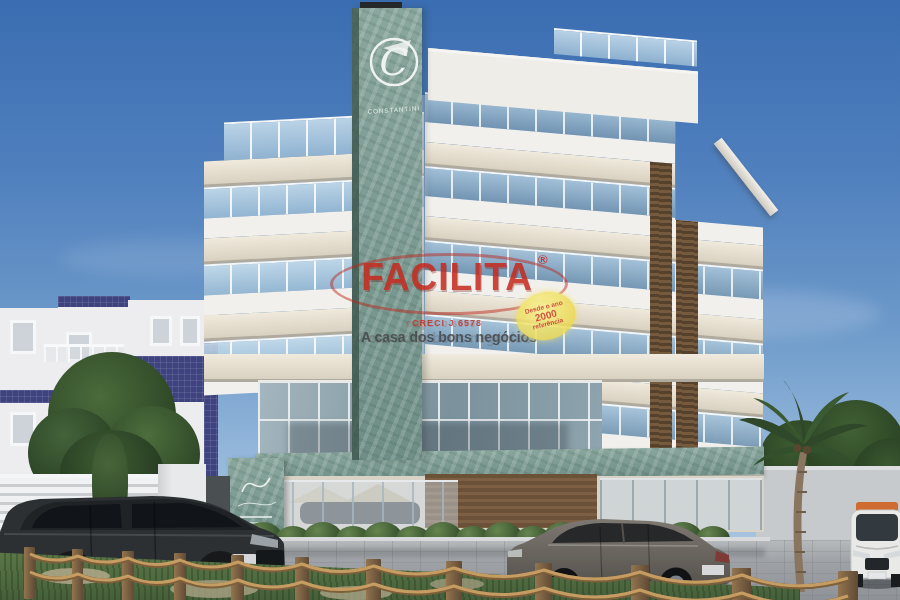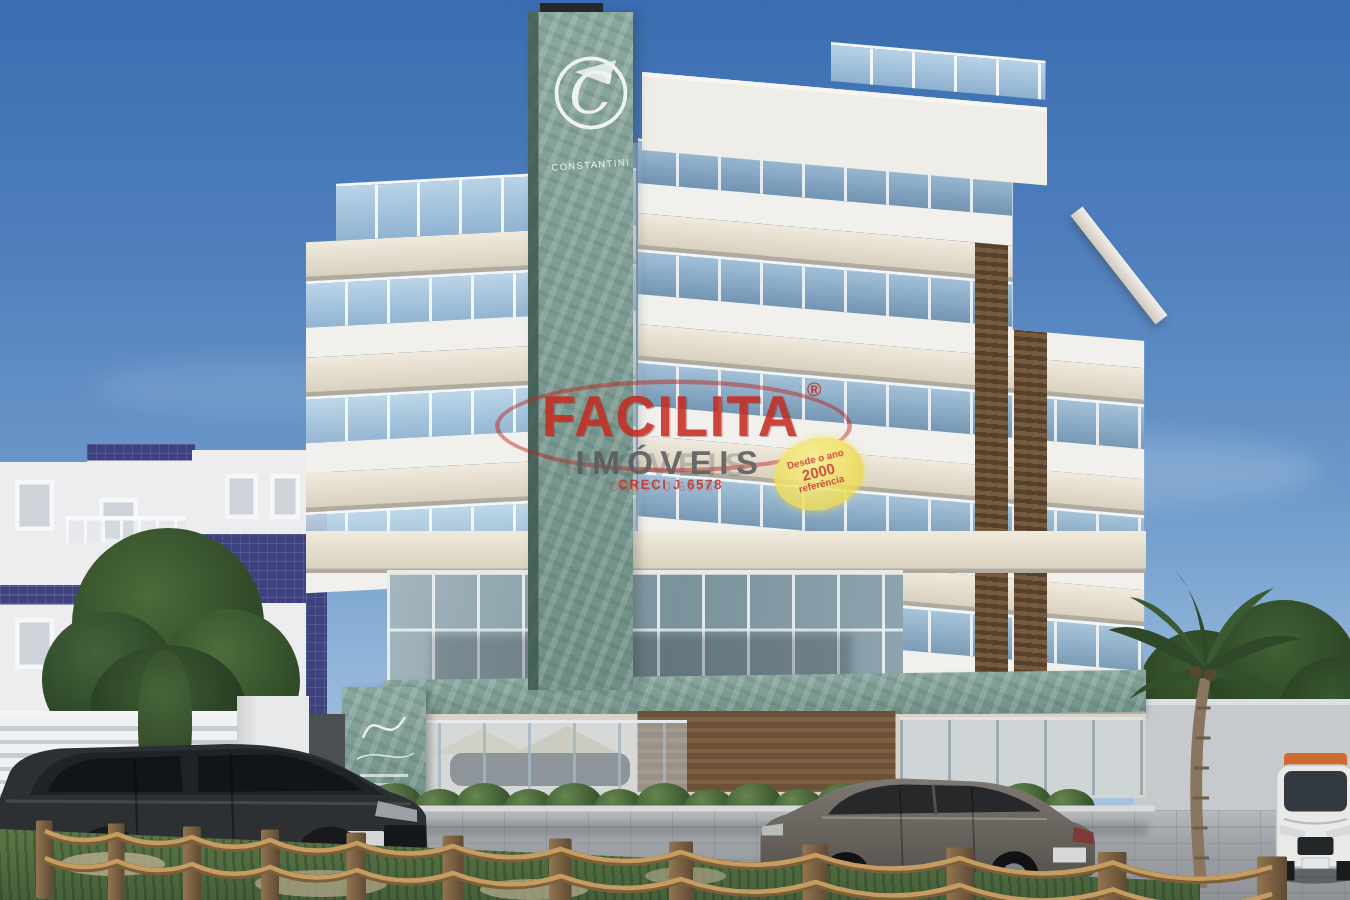--- a/index.html
+++ b/index.html
@@ -304,22 +304,22 @@
       <path d="M30,554 Q54,565 78,556 Q103,567 128,558 Q154,570 180,560 Q209,573 238,562 Q270,575 302,564 Q338,578 374,566 Q414,581 454,568 Q499,584 544,570 Q592,587 640,572 Q691,591 742,575 Q795,595 848,578" stroke="#c59d63" stroke-width="3"></path>
       <path d="M30,573 Q54,584 78,575 Q103,586 128,577 Q154,589 180,579 Q209,592 238,581 Q270,594 302,583 Q338,597 374,585 Q414,600 454,587 Q499,603 544,589 Q592,606 640,591 Q691,610 742,594 Q795,614 848,597" stroke="#7d5f3a" stroke-width="5"></path>
       <path d="M30,572 Q54,583 78,574 Q103,585 128,576 Q154,588 180,578 Q209,591 238,580 Q270,593 302,582 Q338,596 374,584 Q414,599 454,586 Q499,602 544,588 Q592,605 640,590 Q691,609 742,593 Q795,613 848,596" stroke="#c59d63" stroke-width="3"></path>
     </g>
   </svg>
 
   <div class="abs wm">
     <div class="abs wm-ring"></div>
     <div class="abs wm-brand">FACILITA</div>
     <div class="abs wm-reg">®</div>
-    <div class="abs wm-cat">IMÓVEIS</div>
     <div class="abs wm-creci">CRECI J 6578</div>
+    <div class="abs wm-slogan">A casa dos bons negócios</div>
     <div class="abs wm-badge">
       <span class="b1">Desde o ano</span>
       <span class="b2">2000</span>
       <span class="b3">referência</span>
     </div>
   </div>
 
 </div>
 
 </body></html>

